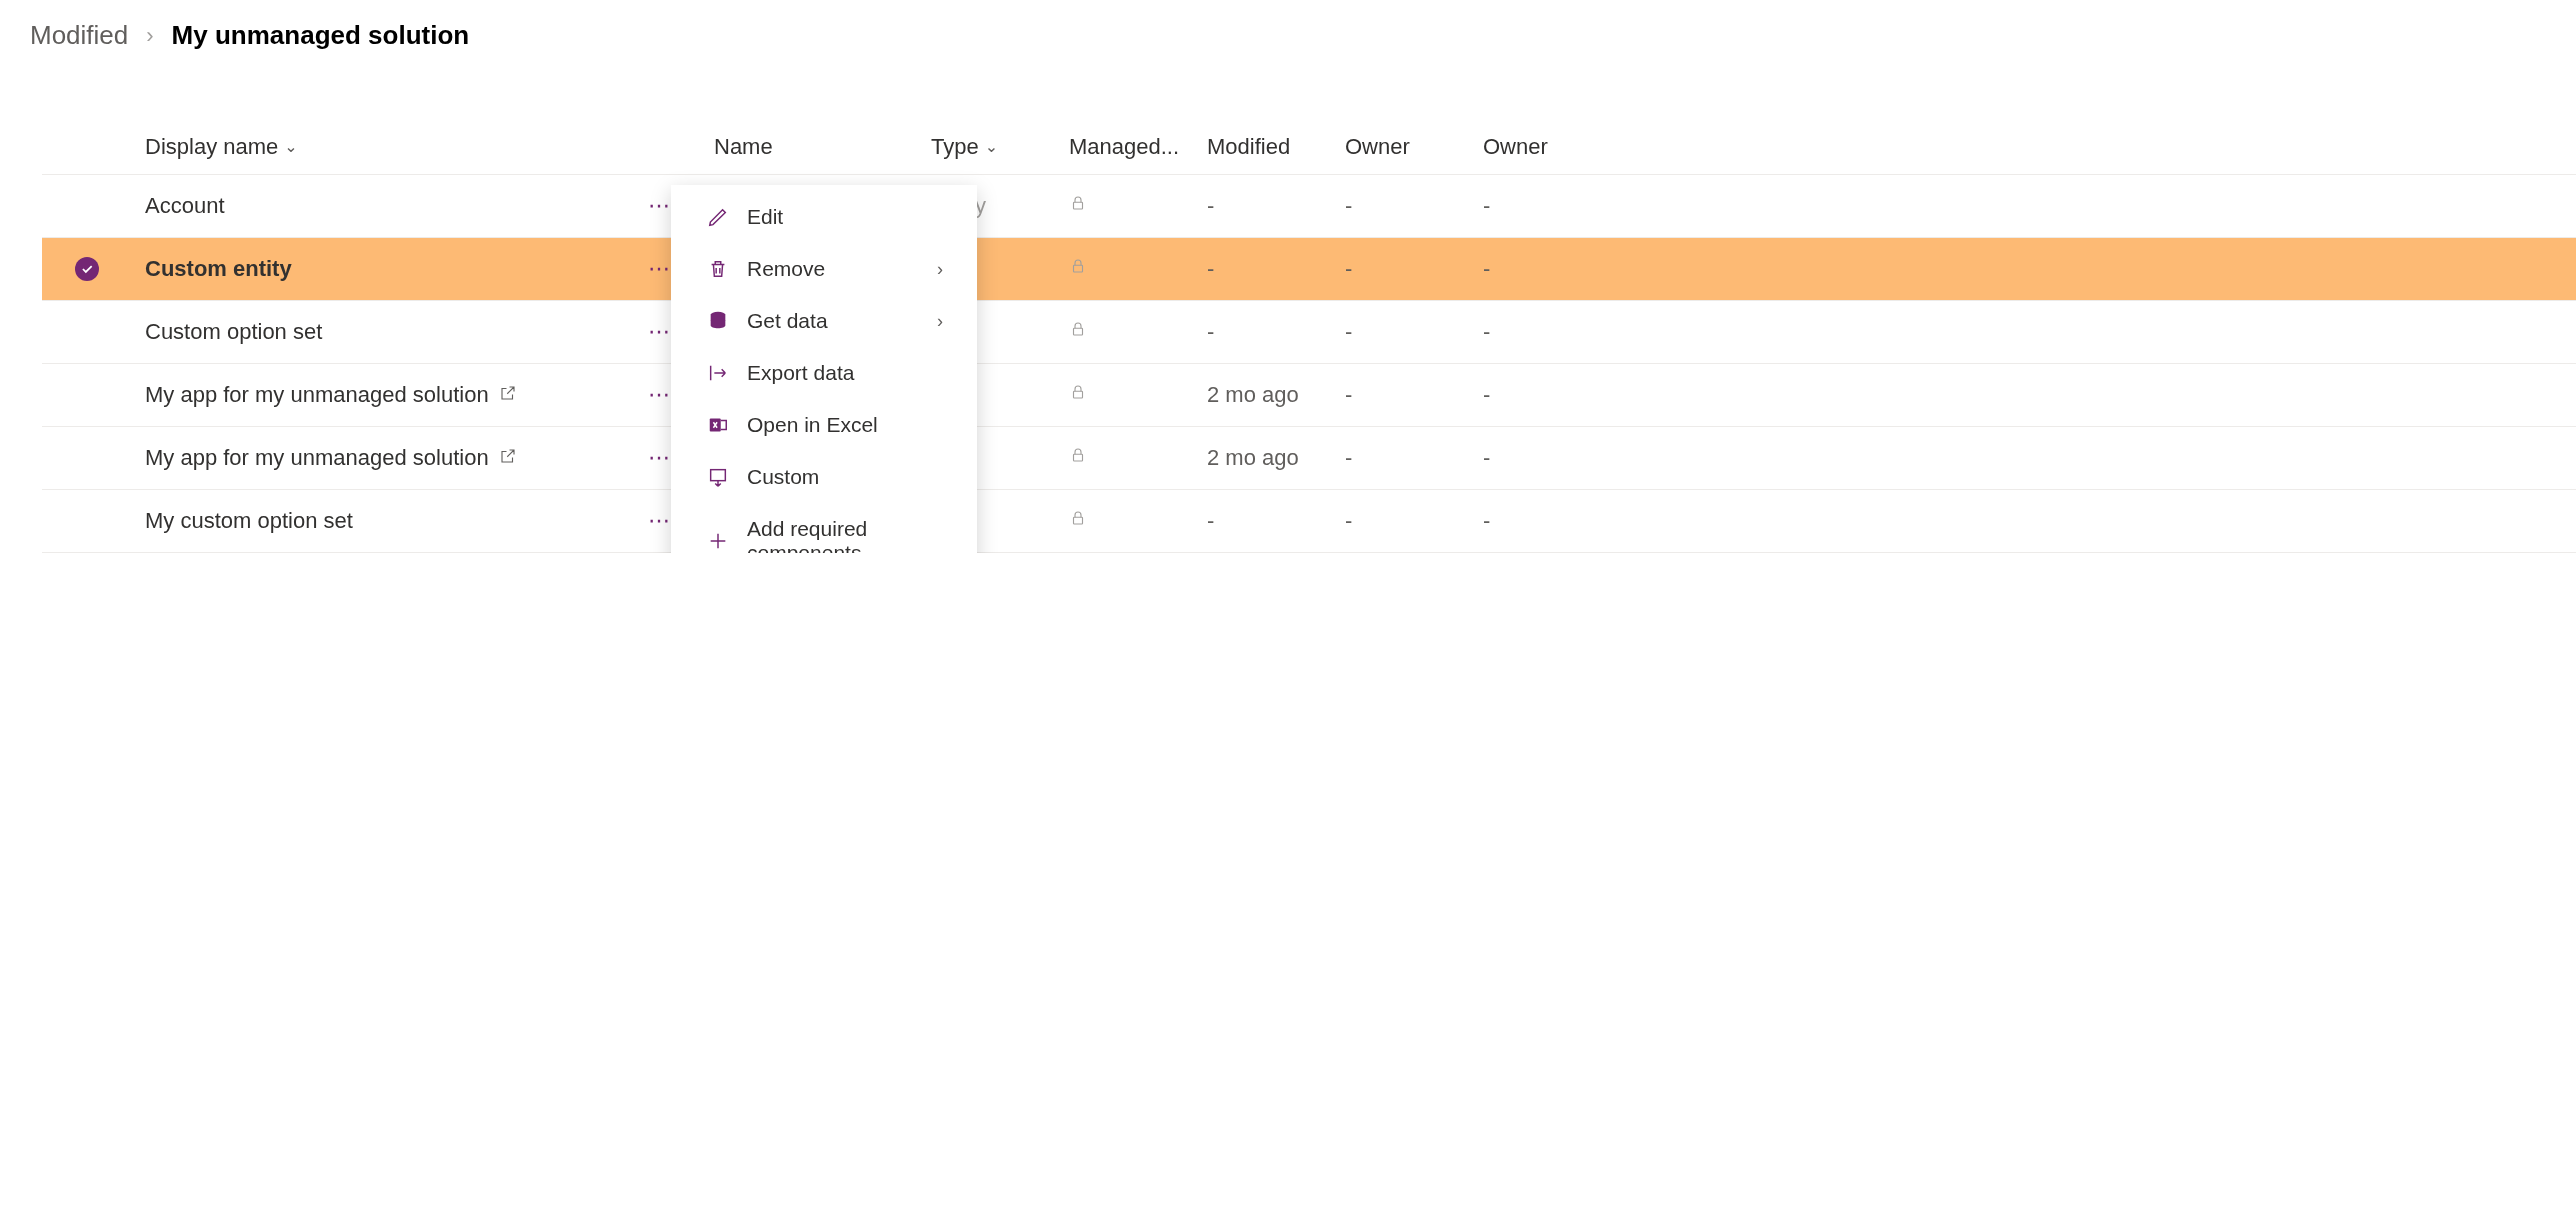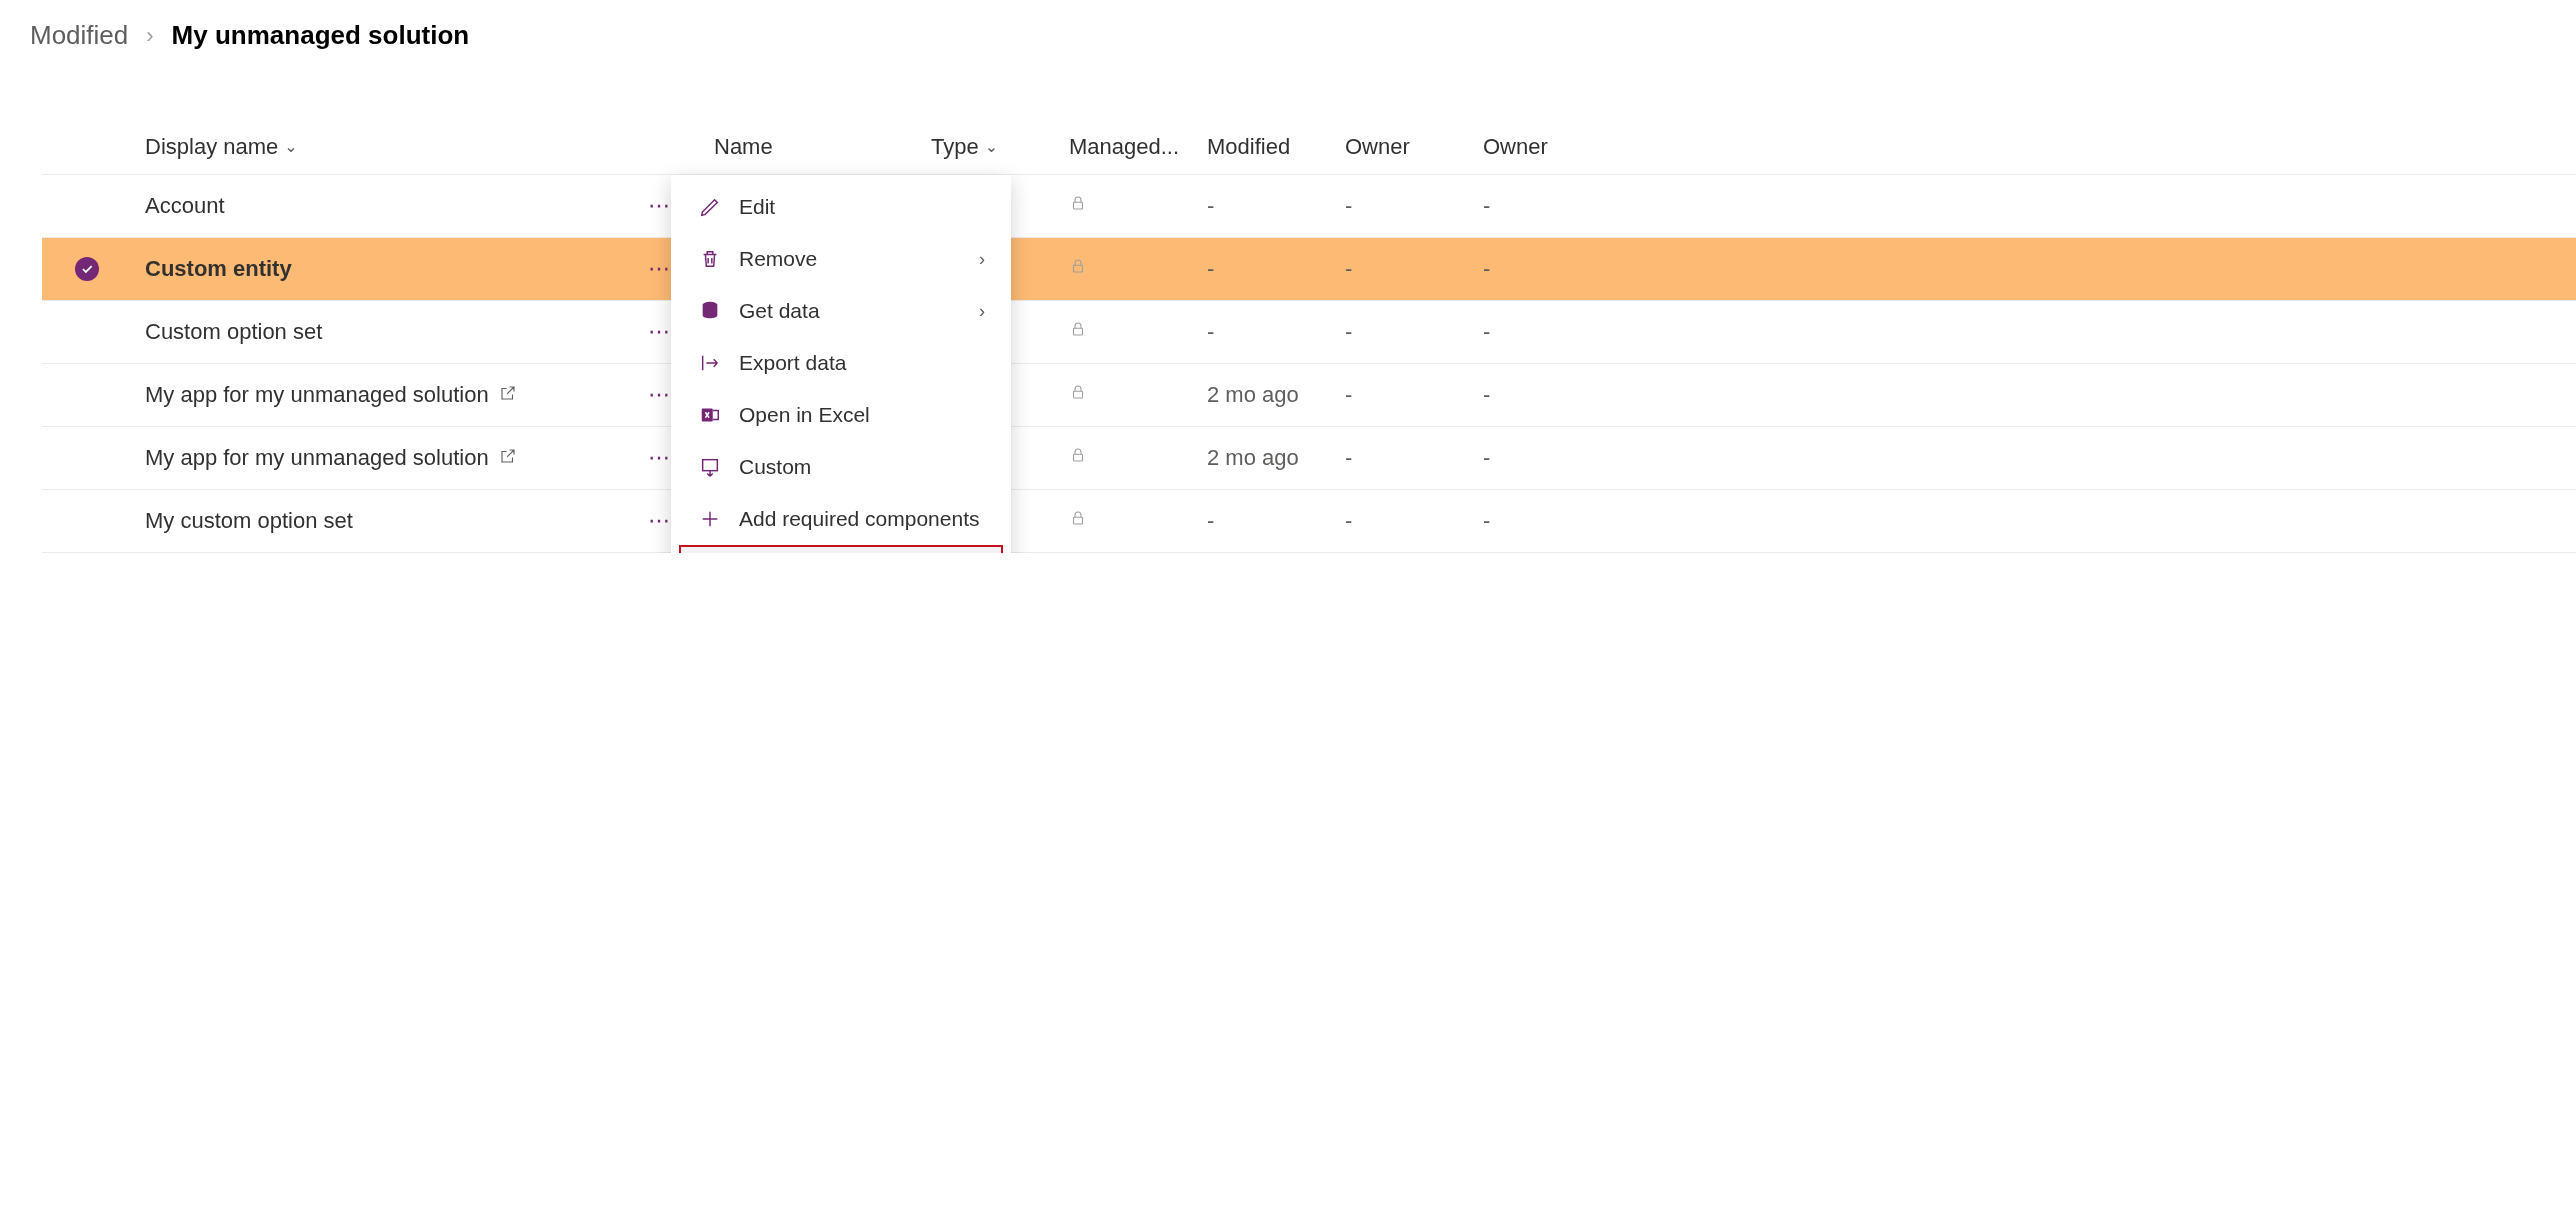--- a/index.html
+++ b/index.html
@@ -105,25 +105,25 @@
     color: #605e5c;
   }
   .ext-icon svg { width: 18px; height: 18px; stroke: #605e5c; fill: none; stroke-width: 1.5; }
   .lock-icon svg { width: 18px; height: 20px; stroke: #a19f9d; fill: none; stroke-width: 1.5; }
   .dash { color: #605e5c; }
 
   
   .context-menu {
     position: absolute;
     left: 671px;
-    top: 55px;
-    width: 340px;
+    top: 65px;
+    width: 306px;
     background: #fff;
     box-shadow: 0 6px 20px rgba(0,0,0,0.18);
-    padding: 6px 8px;
+    padding: 6px 16px;
     z-index: 10;
   }
   .menu-item {
     display: flex;
     align-items: center;
     gap: 18px;
     padding: 14px 20px;
     font-size: 21px;
     color: #323130;
     cursor: pointer;

